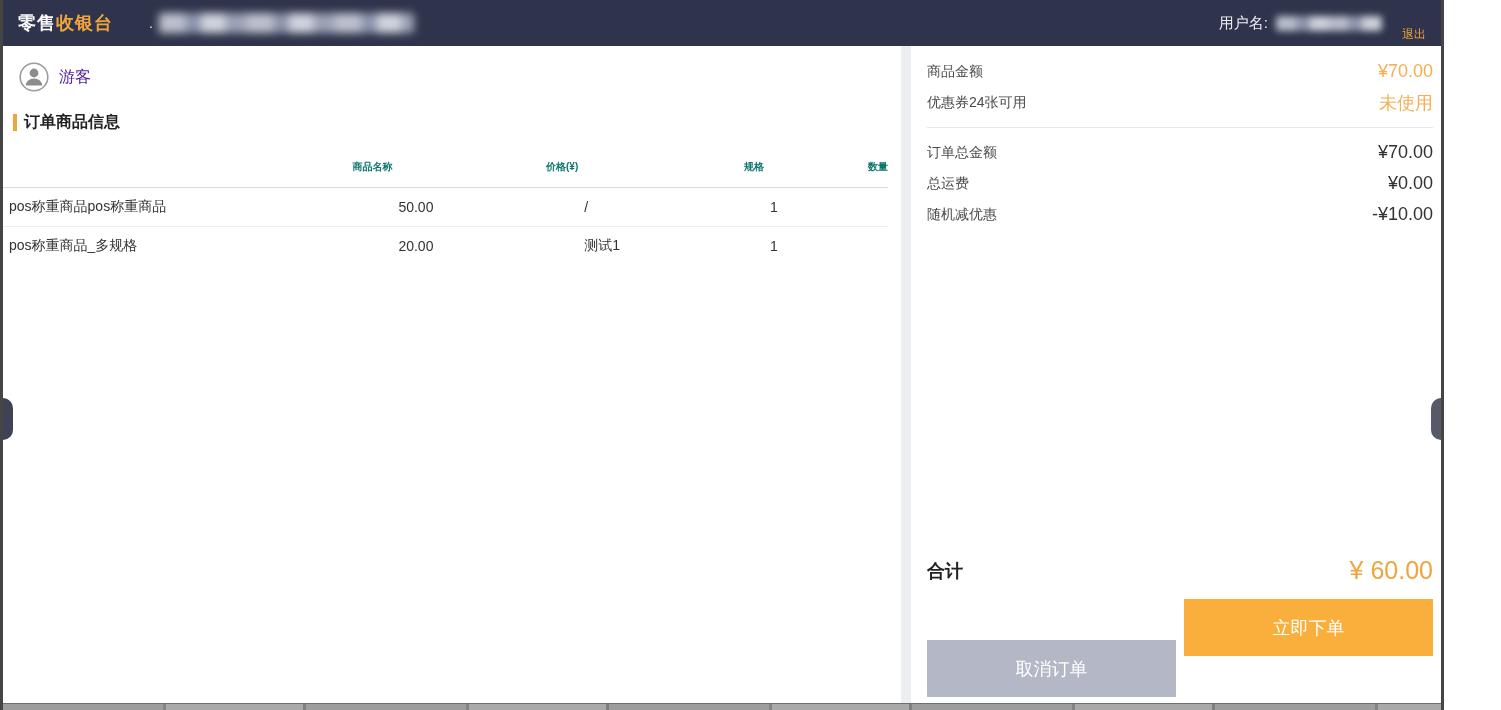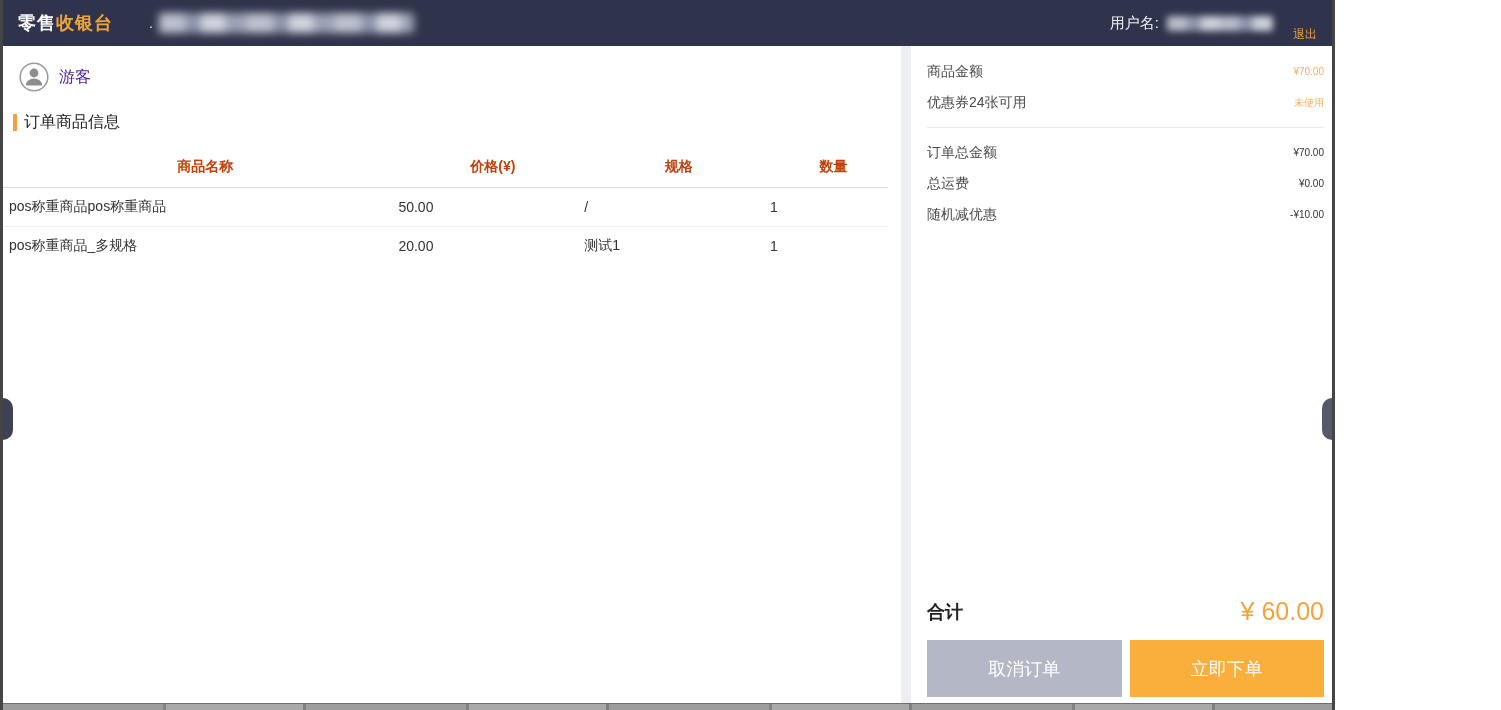--- a/index.html
+++ b/index.html
@@ -2,21 +2,21 @@
 <html style="--topbar: #2F344C; --accent: #F0A43B; --accent_light: #F5AE53; --button_orange: #FAAF3D; --button_gray: #B4B8C6; --window_border: #454545;"><head>
 <meta charset="utf-8">
 <style>
   * { margin:0; padding:0; box-sizing:border-box; }
   html,body { width:1501px; height:710px; }
   body {
     font-family:"Liberation Sans","DejaVu Sans",sans-serif;
     background:#fff; color:#333; overflow:hidden;
   }
   .window {
-    position:relative; width:1335px; height:710px;
+    position:relative; width:1444px; height:710px;
     display:flex; flex-direction:column;
     border-left:3px solid var(--window_border,#454545);
     border-right:3px solid var(--window_border,#454545);
   }
 
   
   .topbar {
     height:46px; flex:0 0 46px;
     background:var(--topbar,#2F344C);
     display:flex; align-items:center;
@@ -43,50 +43,50 @@
   .left-panel { flex:0 0 898px; background:#fff; padding:0 0 0 0; position:relative; }
   .panel-gap { flex:0 0 10px; background:#edeef2; }
   .right-panel { flex:1 1 auto; background:#fff; position:relative; padding:10px 8px 0 16px; }
 
   
   .customer-row { display:flex; align-items:center; margin:16px 0 0 16px; cursor:pointer; }
   .avatar { width:30px; height:30px; }
   .customer-name { margin-left:10px; font-size:16px; color:#4c1d95; }
   .section-title { display:flex; align-items:center; margin:20px 0 0 10px; }
   .section-bar { width:4px; height:17px; background:var(--accent,#F0A43B); margin-right:7px; }
-  .section-text { font-size:16px; font-weight:normal; color:#222; }
+  .section-text { font-size:16px; font-weight:bold; color:#222; }
 
   .goods-table { width:885px; margin:14px 0 0 0; border-collapse:collapse; }
   .goods-table th {
-    text-align:center; font-size:14px; font-weight:bold; color:#c2410c;
+    text-align:right; font-size:10px; font-weight:bold; color:#0f766e;
     height:40px; border-bottom:1px solid #d9d9d9; padding-left:15px;
   }
   .goods-table td {
     text-align:left; font-size:14px; color:#333; height:39px; padding-left:6px;
   }
   .goods-table tr.row-line td { border-bottom:1px solid #efefef; }
   .col-name{width:44%;} .col-price{width:21%;} .col-spec{width:21%;} .col-qty{width:14%;}
 
   
   .sum-row { display:flex; align-items:center; height:31px; }
   .sum-label { font-size:14px; color:#4a4a4a; }
-  .sum-value { margin-left:auto; font-size:10px; color:#333; }
+  .sum-value { margin-left:auto; font-size:18px; color:#333; }
   .sum-value.orange { color:var(--accent_light,#F5AE53); }
   .divider { border-bottom:1px solid #e8e8e8; margin:9px 0; }
 
   .checkout { position:absolute; left:16px; right:8px; bottom:6px; }
   .total-row { display:flex; align-items:center; margin-bottom:14px; }
   .total-label { font-size:18px; font-weight:bold; color:#222; }
   .total-value { margin-left:auto; font-size:25px; color:var(--accent,#F0A43B); }
   .btn-row { display:flex; gap:8px; }
   .btn {
     flex:1 1 0; height:57px; border:none; font-size:18px; color:#fff;
     font-family:inherit; cursor:pointer; display:flex; align-items:center; justify-content:center;
   }
-  .btn-cancel { background:var(--button_gray,#B4B8C6); }
+  .btn-cancel { background:var(--button_gray,#B4B8C6);margin-top:41px; }
   .btn-submit { background:var(--button_orange,#FAAF3D); }
 
   
   .edge-handle { position:absolute; top:352px; width:10px; height:42px; cursor:pointer; z-index:5; }
   .edge-handle.left { left:0; background:#3e4254; border-radius:0 21px 21px 0; }
   .edge-handle.right { right:0; background:#55596a; border-radius:21px 0 0 21px; }
 
   
   .bottom-strip {
     flex:0 0 7px; height:7px;

